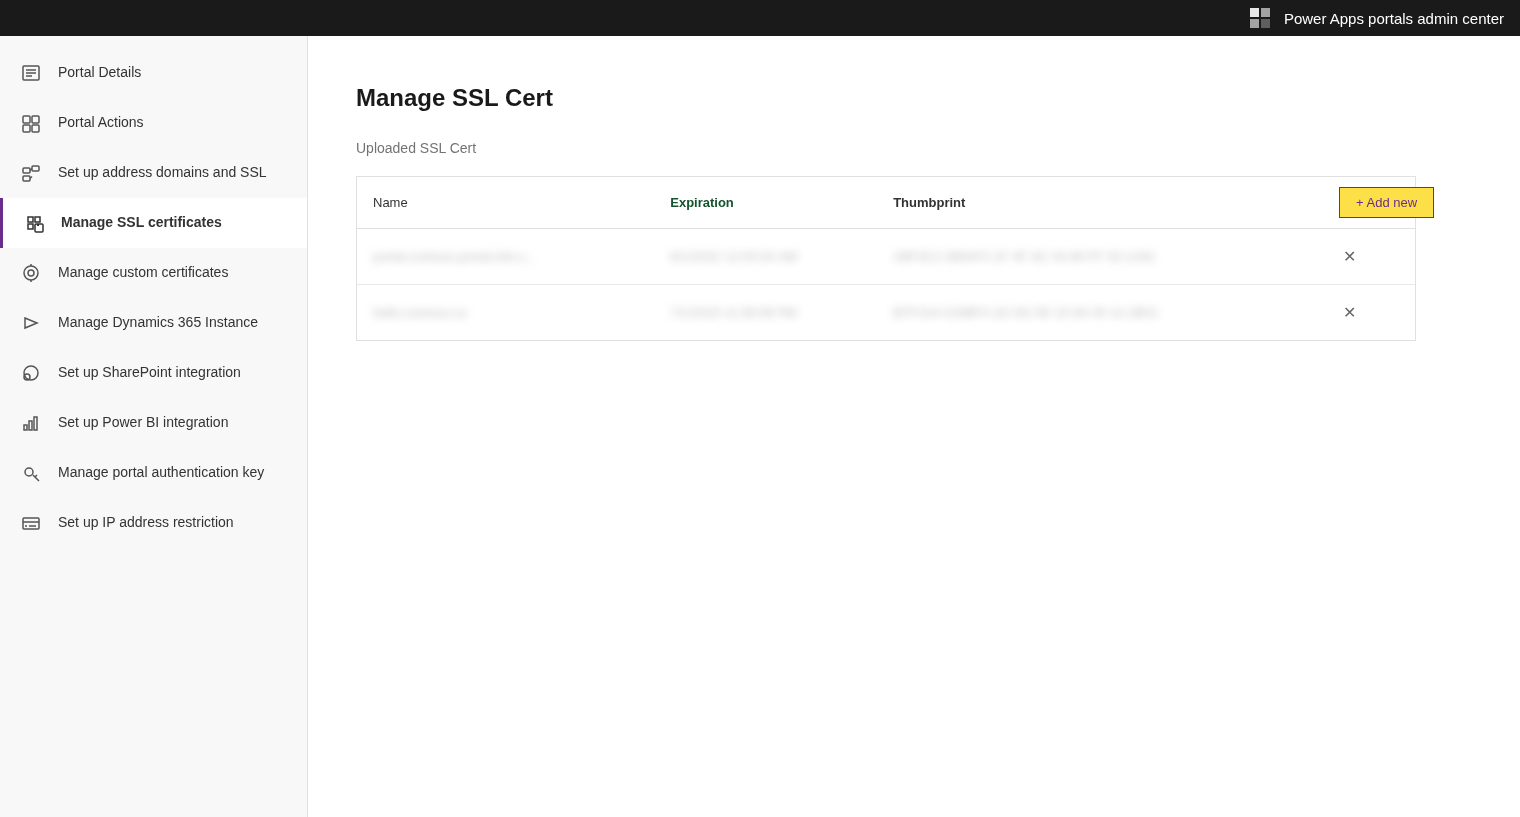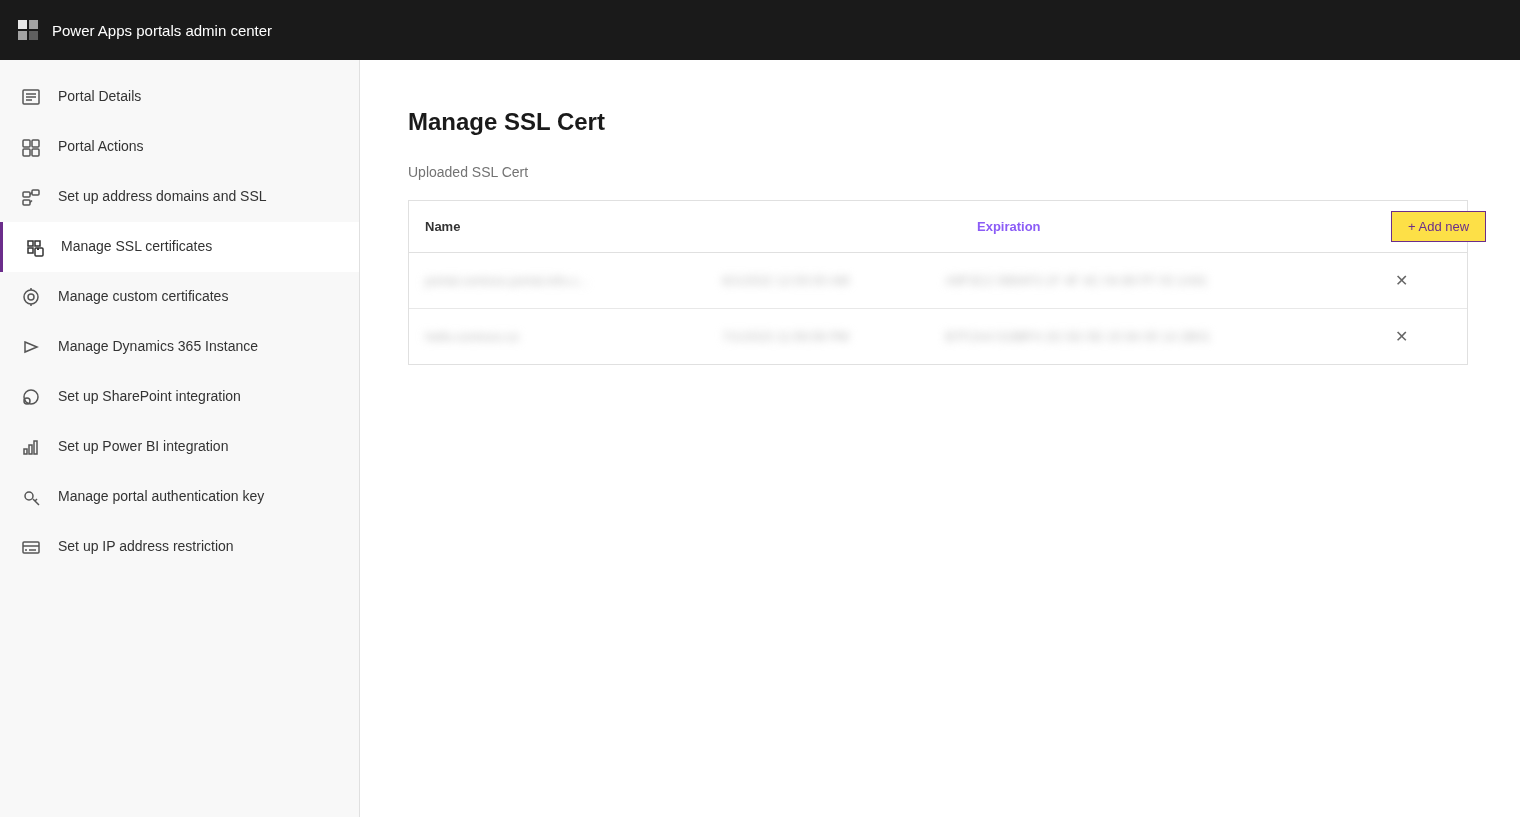--- a/index.html
+++ b/index.html
@@ -2,47 +2,48 @@
 <html><head>
   <meta charset="utf-8">
   <style>
     * { box-sizing: border-box; margin: 0; padding: 0; }
     body { font-family: 'Segoe UI', Arial, sans-serif; background: #fff; color: #333; height: 817px; overflow: hidden; display: flex; flex-direction: column; }
 
     
     .header {
       background: #1a1a1a;
       color: #fff;
-      height: 60px;
+      height: 36px;
       display: flex;
       align-items: center;
       padding: 0 16px;
       gap: 12px;
       flex-shrink: 0;
+      justify-content: flex-end;
     }
     .header-logo {
       width: 24px;
       height: 24px;
     }
     .header-title {
       font-size: 15px;
       font-weight: 400;
       color: #fff;
     }
 
     
     .main-layout {
       display: flex;
       flex: 1;
       overflow: hidden;
     }
 
     
     .sidebar {
-      width: 360px;
+      width: 308px;
       background: #f8f8f8;
       border-right: 1px solid #e0e0e0;
       overflow-y: auto;
       flex-shrink: 0;
       padding: 12px 0;
     }
     .sidebar-item {
       display: flex;
       align-items: center;
       padding: 14px 20px;
@@ -51,21 +52,21 @@
       color: #333;
       font-size: 14px;
       line-height: 1.4;
     }
     .sidebar-item.active {
       background: #fff;
       border-left: 3px solid #6b2d8b;
       font-weight: 600;
     }
     .sidebar-item.active .sidebar-item-label {
-      font-weight: 400;
+      font-weight: 700;
     }
     .sidebar-icon {
       width: 22px;
       height: 22px;
       flex-shrink: 0;
       display: flex;
       align-items: center;
       justify-content: center;
       color: #555;
     }
@@ -101,28 +102,28 @@
     .table-header-row {
       display: flex;
       align-items: center;
       padding: 10px 16px;
       border-bottom: 1px solid #e0e0e0;
       background: #fff;
     }
     .table-col-name {
       flex: 2;
       font-size: 13px;
-      font-weight: 700;
+      font-weight: 400;
       color: #333;
     }
     .table-col-exp {
       flex: 1.5;
       font-size: 13px;
       font-weight: 600;
-      color: #8b5cf6;
+      color: #14532d;
     }
     .table-col-thumb {
       flex: 3;
       font-size: 13px;
       font-weight: 600;
       color: #333;
     }
     .table-col-action {
       width: 60px;
       text-align: right;
@@ -324,20 +325,21 @@
 
   <main class="content">
     <h1 class="page-title">Manage SSL Cert</h1>
     <p class="section-title">Uploaded SSL Cert</p>
 
     <div class="table-container">
 
       <div class="table-header-row">
         <div class="table-col-name">Name</div>
         <div class="table-col-exp">Expiration</div>
+        <div class="table-col-thumb">Thumbprint</div>
         <div class="table-col-action">
           <button class="add-new-btn">+ Add new</button>
         </div>
       </div>
 
       <div class="data-row">
         <div class="data-cell-name">portal.contoso.portal.info.c...</div>
         <div class="data-cell-exp">6/1/2022 12:00:00 AM</div>
         <div class="data-cell-thumb">A9F3C2 089AF3 1F 4F 4C 04 89 FF 03 1A91</div>
         <div class="data-cell-action">

